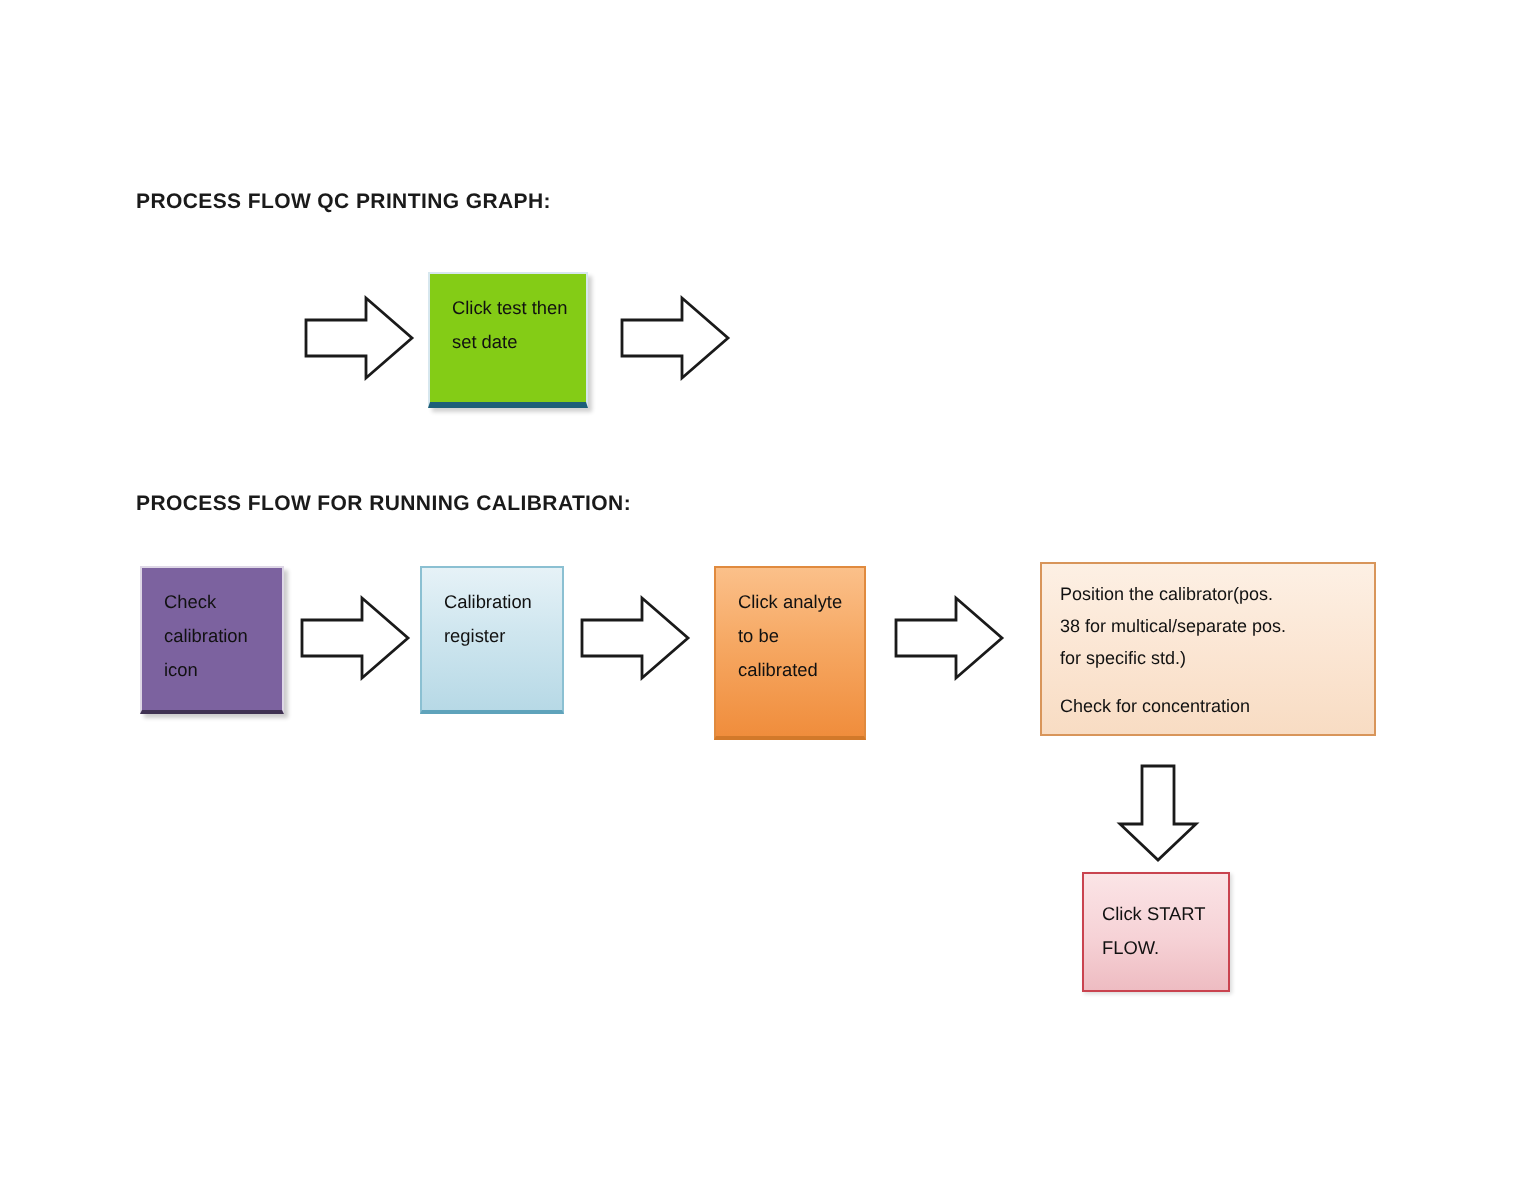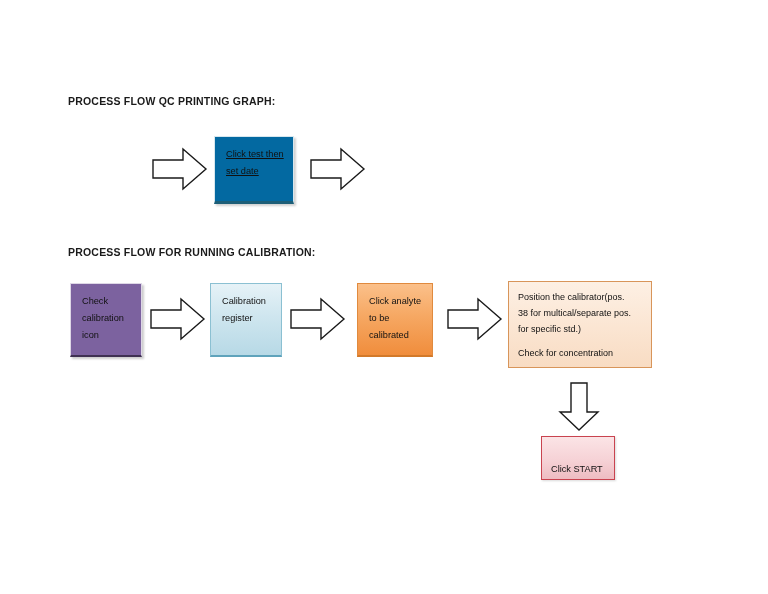--- a/index.html
+++ b/index.html
@@ -50,25 +50,24 @@
     left: 70px; top: 136px; width: 74px; height: 68px;
     background: #8cb martin;
     background: #8cbc4f;
     border: 1px solid #cdd9b0;
     box-shadow: 2px 2px 2px rgba(0,0,0,0.20);
     border-bottom: 3px solid #5c7a2e;
   }
   
   #box-qc-2 {
     left: 214px; top: 136px; width: 80px; height: 68px;
-    background: #0369a1;
+    background: #84cc16;
     border: 1px solid #d7e7ee;
     box-shadow: 2px 2px 2px rgba(0,0,0,0.18);
     border-bottom: 3px solid #1d5f78;
-    text-decoration: underline;
   }
   
   #box-qc-3 {
     left: 379px; top: 136px; width: 117px; height: 68px;
     background: #f0943c;
     border: 1px solid #f6ddc4;
     box-shadow: 2px 2px 2px rgba(0,0,0,0.18);
     border-bottom: 3px solid #a5531a;
   }
   
@@ -81,41 +80,41 @@
   }
   
   #box-cal-2 {
     left: 210px; top: 283px; width: 72px; height: 74px;
     background: linear-gradient(to bottom, #e6f2f7 0%, #cfe6ef 45%, #b7d9e6 100%);
     border: 1px solid #8bc0d2;
     border-bottom: 2px solid #5fa3bb;
   }
   
   #box-cal-3 {
-    left: 357px; top: 283px; width: 76px; height: 74px;
+    left: 357px; top: 283px; width: 76px; height: 87px;
     background: linear-gradient(to bottom, #fbc08a 0%, #f6a863 45%, #f08d3c 100%);
     border: 1px solid #e08a3e;
     border-bottom: 2px solid #d2792a;
   }
   
   #box-cal-4 {
-    left: 508px; top: 281px; width: 144px; height: 87px;
+    left: 520px; top: 281px; width: 168px; height: 87px;
     background: linear-gradient(to bottom, #fdf0e4 0%, #fbe5d2 55%, #f8dcc3 100%);
     border: 1px solid #d8955a;
     line-height: 1.75;
     padding: 8px 7px 18px 9px;
   }
   #box-cal-4 .line { font-size: 9px; }
   
   #box-cal-5 {
-    left: 541px; top: 436px; width: 74px; height: 44px;
+    left: 541px; top: 436px; width: 74px; height: 60px;
     background: linear-gradient(to bottom, #fbe4e6 0%, #f6d2d6 55%, #eebcc2 100%);
     border: 1px solid #c9434f;
     box-shadow: 1px 1px 2px rgba(0,0,0,0.15);
-    padding: 24px 6px 5px 9px;
+    padding: 12px 6px 5px 9px;
   }
 
   
   .arrow {
     position: absolute;
   }
   .arrow svg { display: block; }
 
   #arrow-qc-1 { left: 152px; top: 147px; }
   #arrow-qc-2 { left: 310px; top: 147px; }

